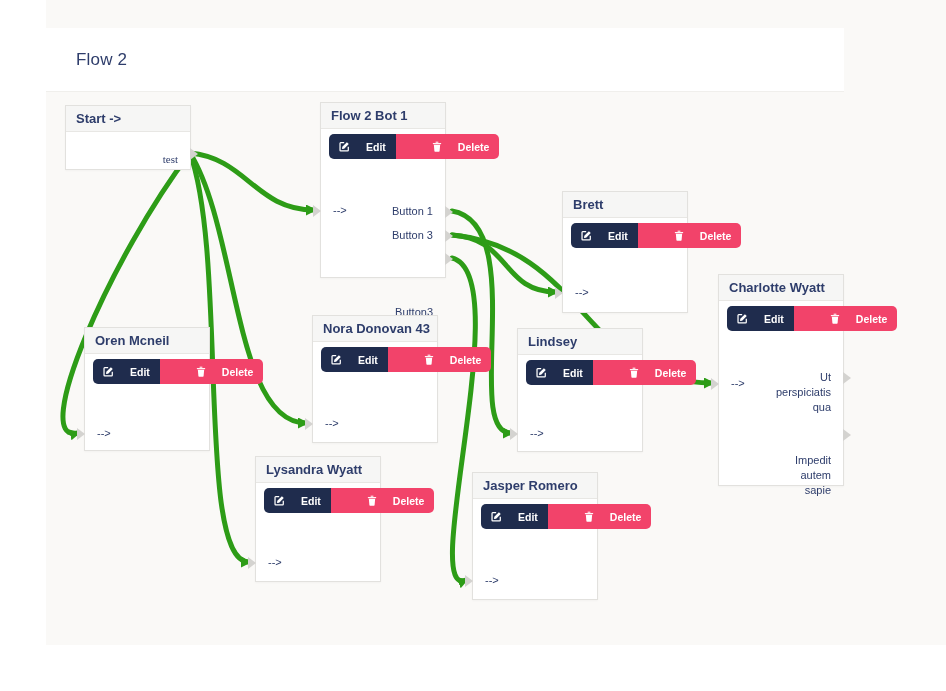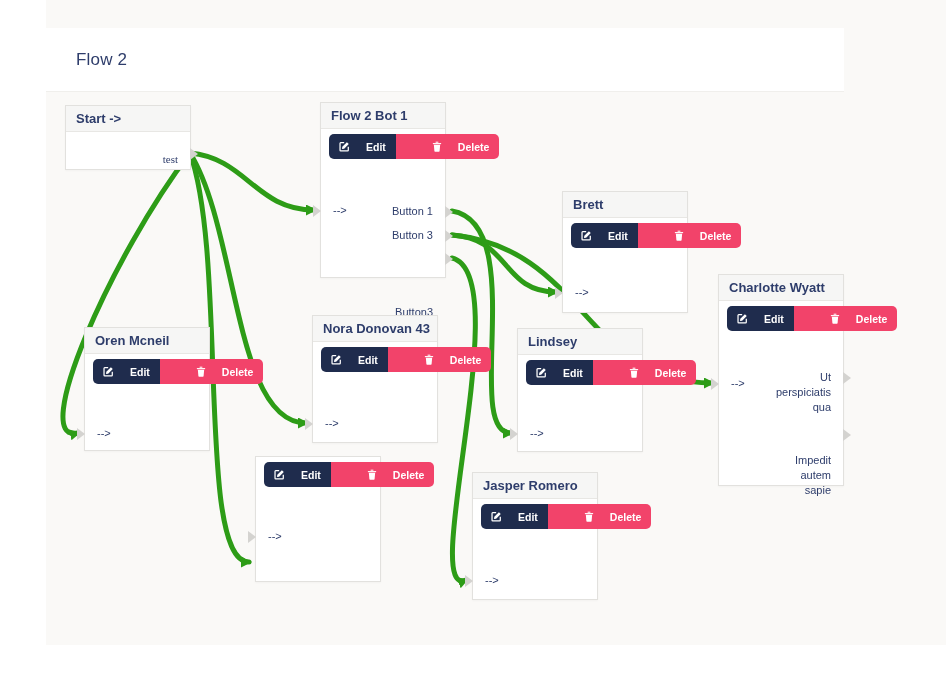--- a/index.html
+++ b/index.html
@@ -268,20 +268,21 @@
               </svg>
             </span>
             <span>Delete</span>
           </button>
         </div>
         <div class="port in" style="top: 73px;"></div>
         <div class="port-label in" style="top: 71px;">--&gt;</div>
       </div>
     </div>
     <div class="node" style="left: 255px; top: 456px; width: 126px; height: 126px;">
+      <div class="node-header">Lysandra Wyatt</div>
       <div class="node-body">
         <div class="btn-row">
           <button class="btn btn-edit">
             <span>
               <svg width="11" height="11" viewBox="0 0 16 16" fill="none" stroke="#fff" stroke-width="1.8">
                 <path d="M13.5 8.5v5a1 1 0 0 1-1 1h-10a1 1 0 0 1-1-1v-10a1 1 0 0 1 1-1h5"></path>
                 <path d="M11.5 1.8l2.7 2.7-6.7 6.7-3.2.5.5-3.2z" fill="#fff" stroke="none"></path>
               </svg>
             </span>
             <span>Edit</span>

